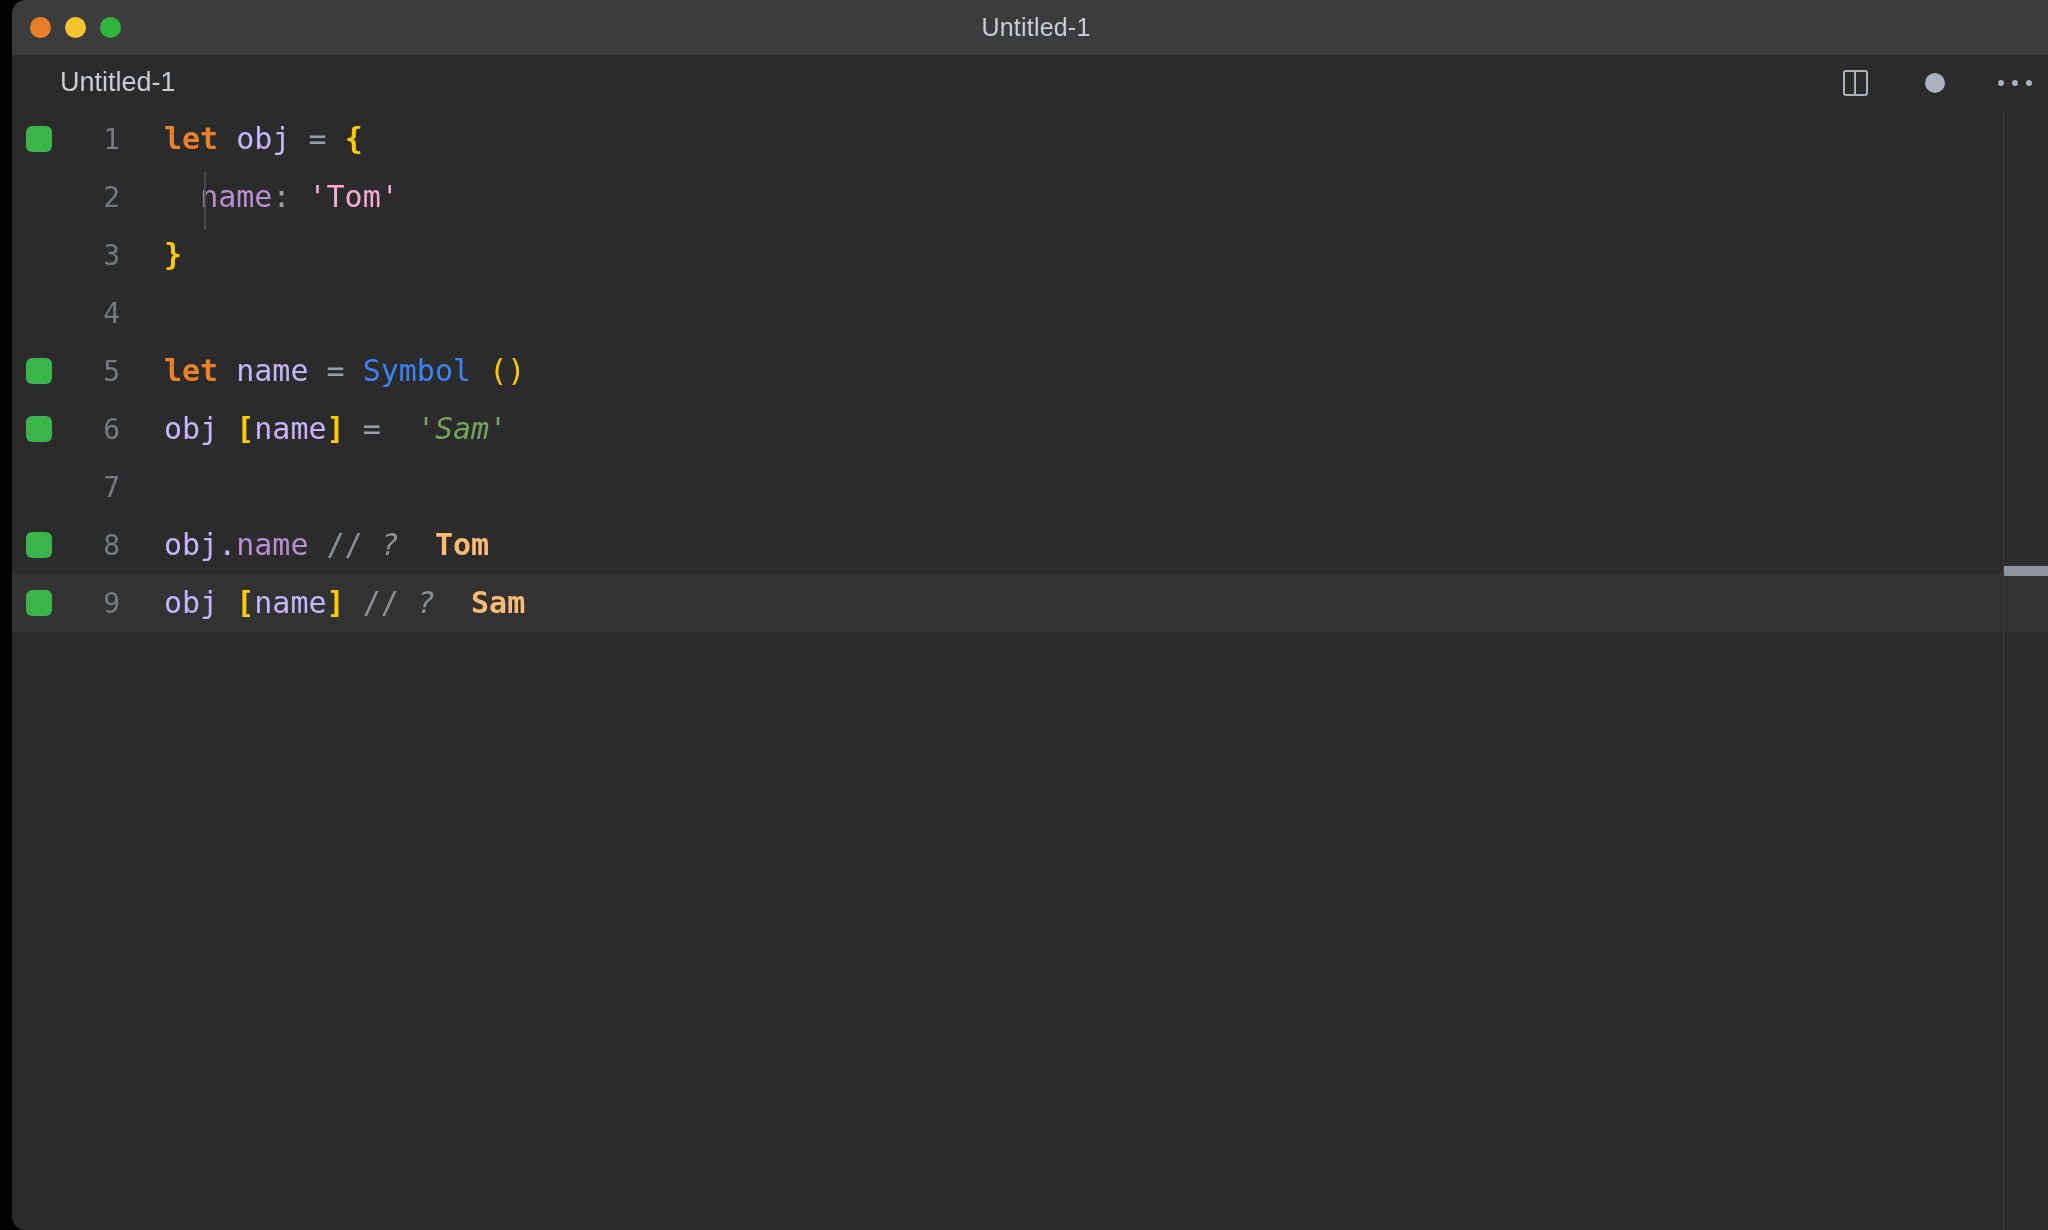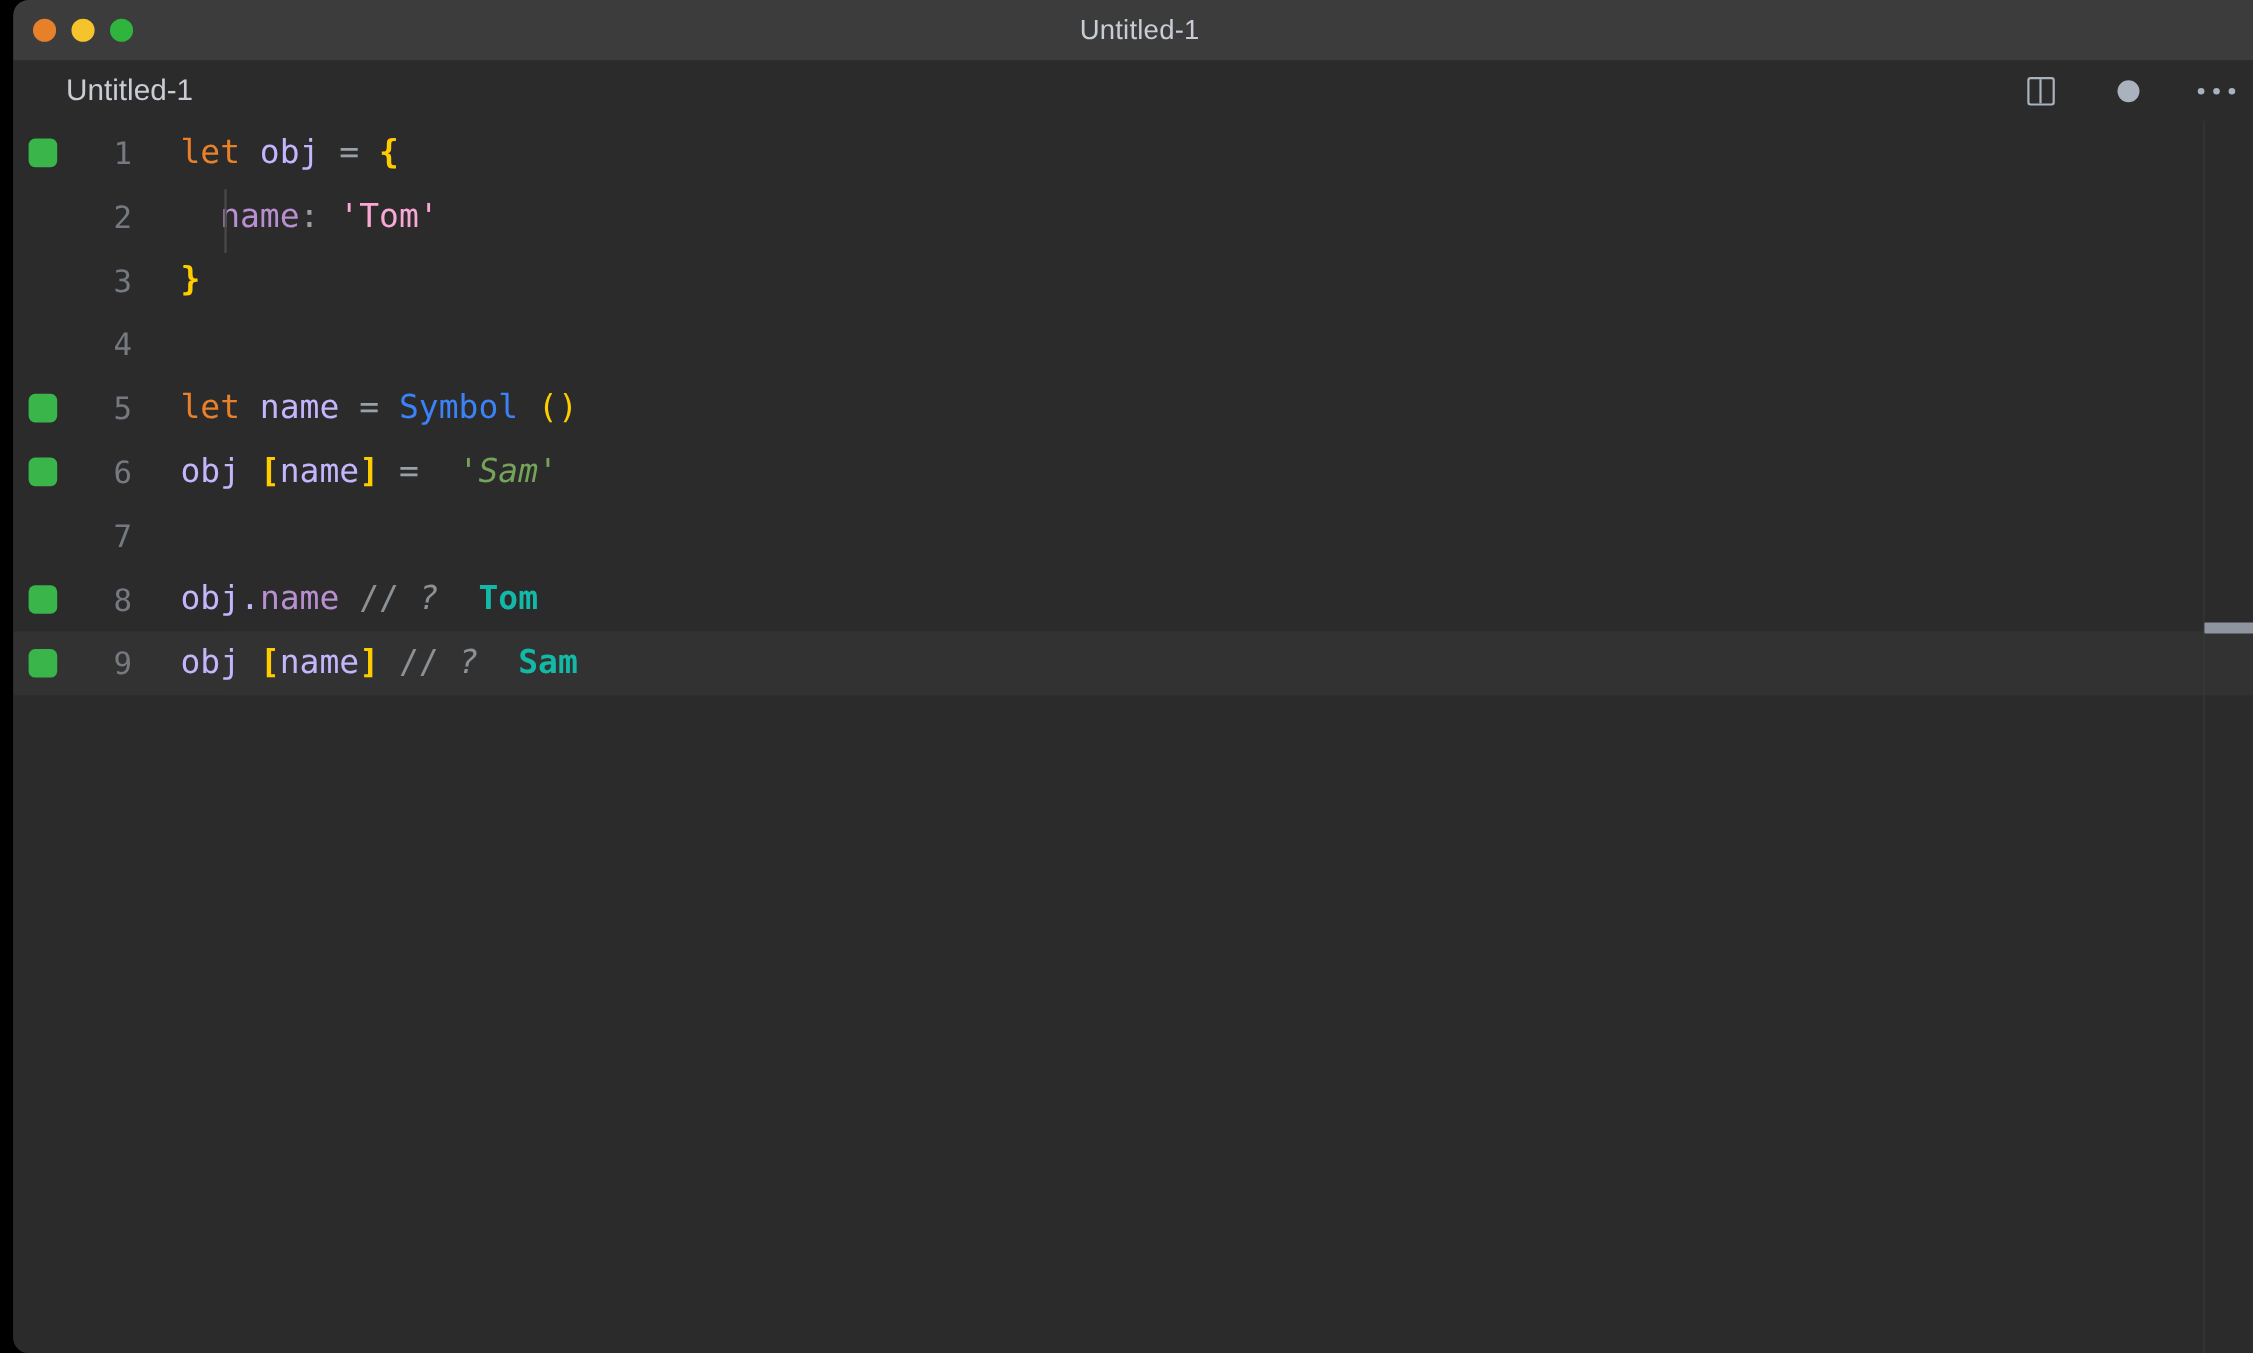--- a/index.html
+++ b/index.html
@@ -202,33 +202,33 @@
 
   
   .indent-guide {
     position: absolute;
     left: 192px;
     width: 2px;
     background: #4a4a4a;
   }
 
   
-  .t-kw      { color: #e8812a; font-weight: normal; }
+  .t-kw      { color: #e8812a; font-weight: bold; }
   .t-plain   { color: #c4b5fd; }
   .t-op      { color: #9aa0a8; }
   .t-brace   { color: #ffcc00; font-weight: bold; }
   .t-bracket { color: #ffcc00; font-weight: bold; }
   .t-prop    { color: #b88fd0; }
   .t-string  { color: #f9a8d4; }
   .t-string2 { color: #74a35a; font-style: italic; }
   .t-builtin { color: #3b82f6; }
   .t-paren   { color: #ffcc00; }
   .t-comment { color: #8c9196; }
   .t-qmark   { color: #8c9196; font-style: italic; }
-  .t-result  { color: #14b8a6; font-weight: bold; text-align: center; }
+  .t-result  { color: #fdba74; font-weight: bold; text-align: center; }
 
   
   #scroll-track {
     position: absolute;
     right: 0;
     top: 0;
     bottom: 0;
     width: 18px;
   }
   #scroll-thumb {

